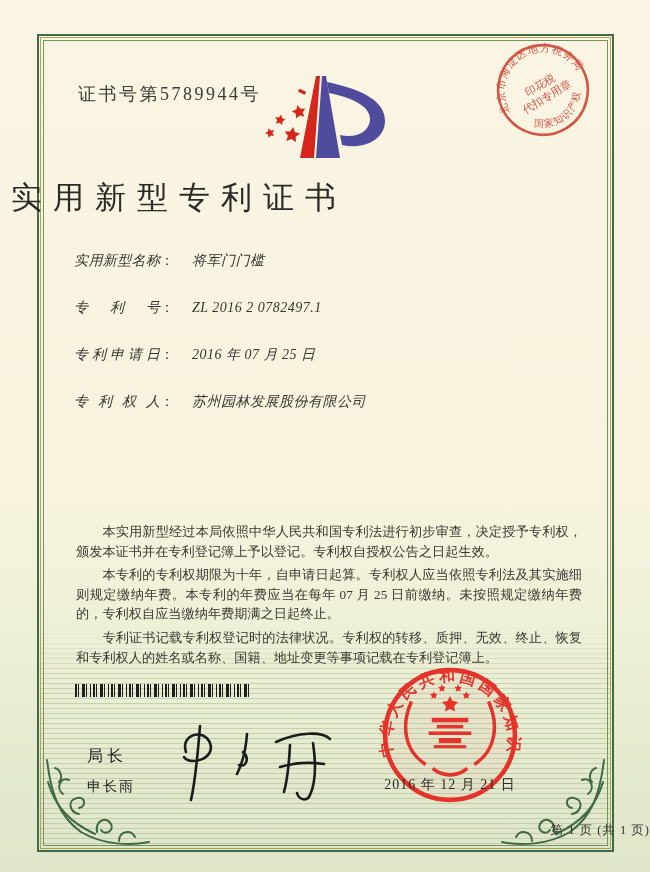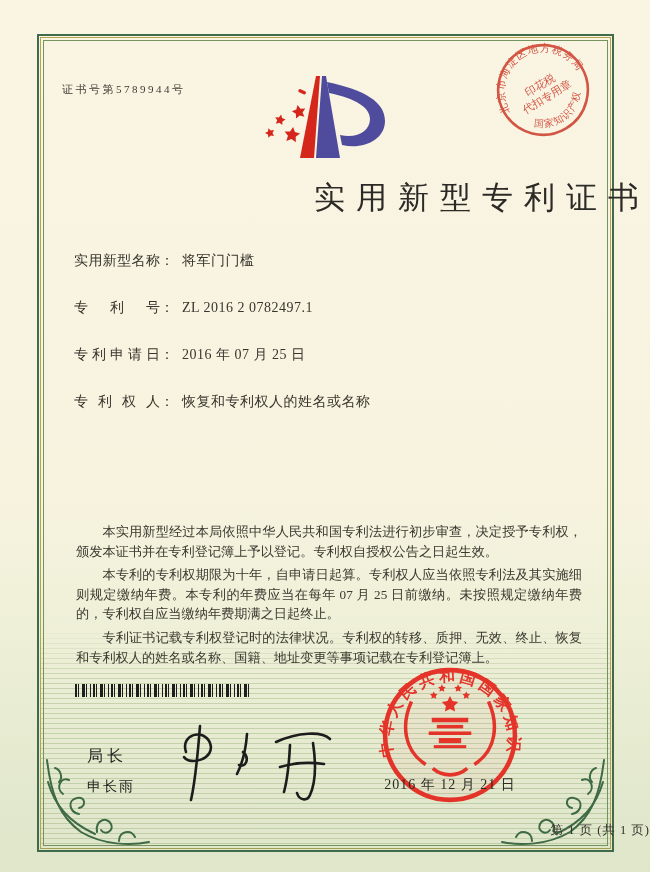--- a/index.html
+++ b/index.html
@@ -13,27 +13,27 @@
   .frame1 { position:absolute; left:37px; top:34px; right:36px; bottom:20px; border:2px solid #3f6a4c; }
   .frame2 { position:absolute; inset:1px; border:1px solid #b3a44e; }
   .frame3 { position:absolute; inset:2px; border:1px solid #74945f; }
   
   .waves {
     position:absolute; left:41px; right:40px; top:626px; bottom:23px;
     background:repeating-linear-gradient(0deg, rgba(116,150,86,0.30) 0 1px, rgba(116,150,86,0) 1px 5px);
     -webkit-mask-image:linear-gradient(180deg, transparent 0, #000 55px);
             mask-image:linear-gradient(180deg, transparent 0, #000 55px);
   }
-  .cert-no { left:62px; top:82px; font-size:11px; letter-spacing:2.5px; color:#3c3a33; }
+  .cert-no { left:78px; top:82px; font-size:18px; letter-spacing:2.5px; color:#3c3a33; }
   .logo { left:243px; top:68px; width:175px; height:100px; }
-  .title { left:0; right:0; top:177px; text-align:right; font-size:31px; letter-spacing:11px; text-indent:11px; color:#2c2a26; font-weight:500; }
+  .title { left:0; right:0; top:177px; text-align:left; font-size:31px; letter-spacing:11px; text-indent:11px; color:#2c2a26; font-weight:500; }
   .fields { left:74px; top:252px; width:500px; }
   .field-row { height:47px; font-size:14px; color:#37352e; }
-  .f-label { display:inline-block; width:86px; text-align:justify; text-align-last:justify; vertical-align:top; }
-  .f-value { margin-left:8px; letter-spacing:0.5px; }
+  .f-label { display:inline-block; width:86px; text-align:justify; text-align-last:justify; vertical-align:top;font-style:italic; }
+  .f-value { margin-left:18px; letter-spacing:0.5px;font-style:italic; }
   .paras { left:72px; top:518px; width:514px; font-size:13.2px; line-height:19.6px; color:#3a382f; text-align:justify; }
   .paras p { margin:4px; text-indent:2em; }
   .barcode { left:75px; top:684px; width:176px; height:13px;
     background:repeating-linear-gradient(90deg,#1e1e1e 0 2px,transparent 2px 3px,#1e1e1e 3px 4px,transparent 4px 7px,#1e1e1e 7px 10px,transparent 10px 11px,#1e1e1e 11px 12px,transparent 12px 15px,#1e1e1e 15px 16px,transparent 16px 18px);
   }
   .sig-title { left:87px; top:746px; font-size:16px; letter-spacing:4px; color:#23231f; }
   .sig-name  { left:87px; top:778px; font-size:14px; letter-spacing:2px; color:#23231f; }
   .signature-svg { left:150px; top:720px; width:210px; height:90px; }
   .seal { left:378px; top:663px; width:144px; height:144px; }
   .seal-date { left:378px; top:776px; width:144px; text-align:center; font-size:14px; letter-spacing:1px; color:#2b2a24; }
@@ -123,21 +123,21 @@
     <div class="field-row">
       <span class="f-label">实用新型名称</span><span class="f-colon">：</span><span class="f-value">将军门门槛</span>
     </div>
     <div class="field-row">
       <span class="f-label">专利号</span><span class="f-colon">：</span><span class="f-value">ZL 2016 2 0782497.1</span>
     </div>
     <div class="field-row">
       <span class="f-label">专利申请日</span><span class="f-colon">：</span><span class="f-value">2016 年 07 月 25 日</span>
     </div>
     <div class="field-row">
-      <span class="f-label">专利权人</span><span class="f-colon">：</span><span class="f-value">恢复和专利权人的姓名或名称</span>
+      <span class="f-label">专利权人</span><span class="f-colon">：</span><span class="f-value">苏州园林发展股份有限公司</span>
     </div>
   </div>
 
   <div class="abs paras">
     <p>本实用新型经过本局依照中华人民共和国专利法进行初步审查，决定授予专利权，颁发本证书并在专利登记簿上予以登记。专利权自授权公告之日起生效。</p>
     <p>本专利的专利权期限为十年，自申请日起算。专利权人应当依照专利法及其实施细则规定缴纳年费。本专利的年费应当在每年 07 月 25 日前缴纳。未按照规定缴纳年费的，专利权自应当缴纳年费期满之日起终止。</p>
     <p>专利证书记载专利权登记时的法律状况。专利权的转移、质押、无效、终止、恢复和专利权人的姓名或名称、国籍、地址变更等事项记载在专利登记簿上。</p>
   </div>
 
   <div class="abs barcode"></div>

